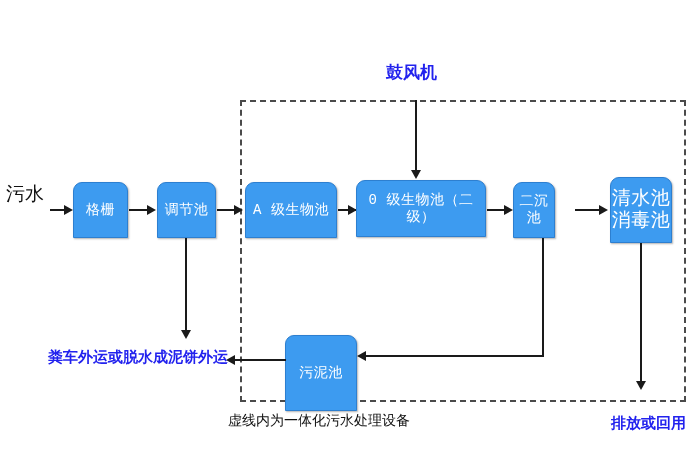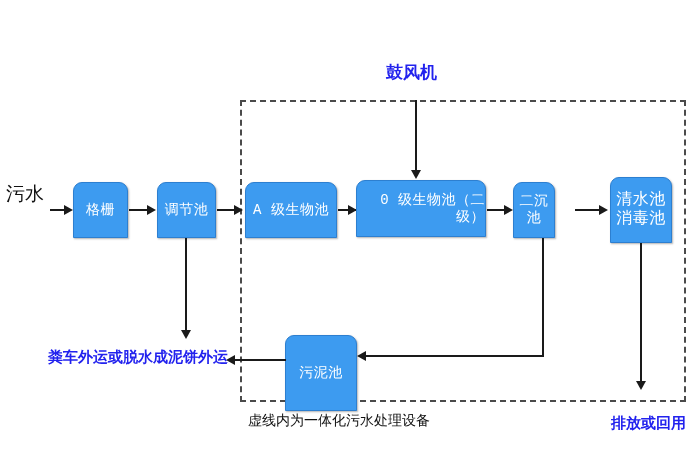--- a/index.html
+++ b/index.html
@@ -104,44 +104,44 @@
   <div class="arrowhead down" style="left:181px; top:320px;"></div>
 
   <div class="hline" style="left:217px; top:199px; width:23px;"></div>
   <div class="arrowhead right" style="left:234px; top:195px;"></div>
 
   <div class="node" style="left:245px; top:172px; width:92px; height:56px;">A 级生物池</div>
 
   <div class="hline" style="left:338px; top:199px; width:19px;"></div>
   <div class="arrowhead right" style="left:348px; top:195px;"></div>
 
-  <div class="node" style="left:356px; top:170px; width:130px; height:57px;text-align:right;">0 级生物池（二级）</div>
+  <div class="node" style="left:356px; top:170px; width:130px; height:57px;">0 级生物池（二级）</div>
 
   <div class="hline" style="left:487px; top:199px; width:23px;"></div>
   <div class="arrowhead right" style="left:504px; top:195px;"></div>
 
   <div class="node" style="left:513px; top:172px; width:42px; height:56px;">二沉池</div>
 
   <div class="vline" style="left:542px; top:228px; height:119px;"></div>
   <div class="hline" style="left:364px; top:345px; width:180px;"></div>
   <div class="arrowhead left" style="left:357px; top:341px;"></div>
 
   <div class="hline" style="left:575px; top:199px; width:29px;"></div>
   <div class="arrowhead right" style="left:599px; top:195px;"></div>
 
-  <div class="node" style="left:610px; top:167px; width:62px; height:66px; font-size:16px;">清水池
+  <div class="node" style="left:610px; top:167px; width:62px; height:66px; font-size:19px;">清水池
 消毒池</div>
 
   <div class="vline" style="left:640px; top:233px; height:140px;"></div>
   <div class="arrowhead down" style="left:636px; top:371px;"></div>
 
   <div class="node" style="left:285px; top:325px; width:72px; height:76px;">污泥池</div>
 
   <div class="hline" style="left:233px; top:349px; width:53px;"></div>
   <div class="arrowhead left" style="left:226px; top:345px;"></div>
 
   <div class="label blue" style="left:48px; top:341px; font-size:15px; font-weight:600;">粪车外运或脱水成泥饼外运</div>
 
-  <div class="label black" style="left:248px; top:404px; font-size:14px;">虚线内为一体化污水处理设备</div>
+  <div class="label black" style="left:228px; top:404px; font-size:14px;">虚线内为一体化污水处理设备</div>
 
   <div class="label blue" style="left:611px; top:407px; font-size:15px; font-weight:600;">排放或回用</div>
 
 </div>
 
 </body></html>

